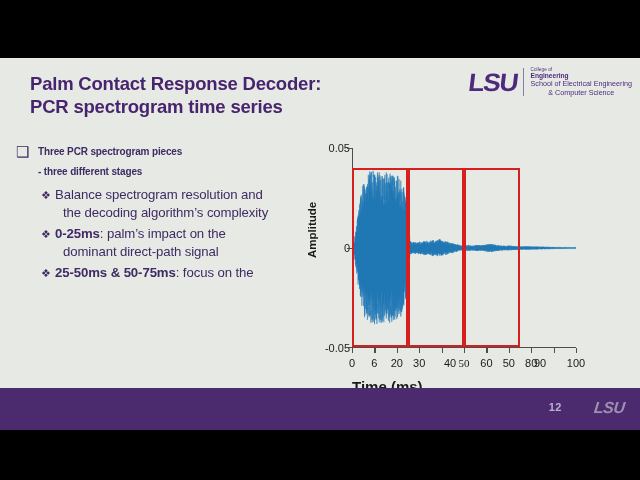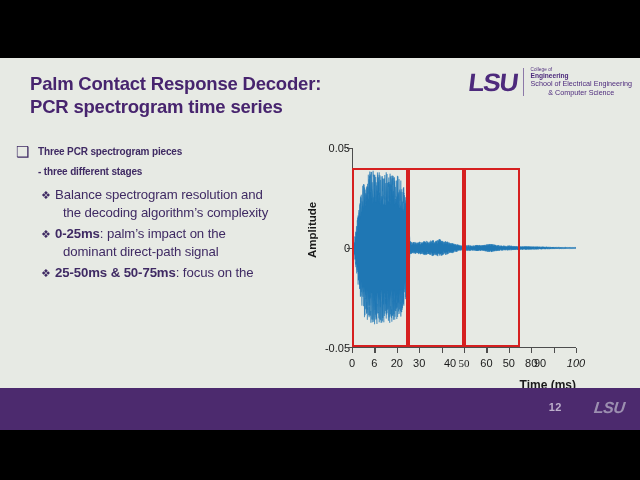--- a/index.html
+++ b/index.html
@@ -234,22 +234,22 @@
     font-size: 11px;
     color: #1a1a1a;
     transform: translateX(-50%);
     white-space: nowrap;
   }
   .x-axis-title {
     position: absolute;
     left: 40px;
     top: 238px;
     width: 224px;
-    text-align: right;
-    font-size: 12px;
+    text-align: left;
+    font-size: 15px;
     font-weight: bold;
     color: #1a1a1a;
   }
   .region-box {
     position: absolute;
     border: 2.2px solid #d62020;
     box-sizing: border-box;
   }
   .wave-svg {
     position: absolute;
@@ -358,21 +358,21 @@
             <div class="xtick-label" style="left: 112px; font-family: Liberation Serif, serif;">50</div>
             <div class="tick-x" style="left: 134.4px;"></div>
             <div class="xtick-label" style="left: 134.4px;">60</div>
             <div class="tick-x" style="left: 156.8px;"></div>
             <div class="xtick-label" style="left: 156.8px;">50</div>
             <div class="tick-x" style="left: 179.2px;"></div>
             <div class="xtick-label" style="left: 179.2px;">80</div>
             <div class="tick-x" style="left: 201.6px;"></div>
             <div class="xtick-label" style="left: 188px;">90</div>
             <div class="tick-x" style="left: 224px;"></div>
-            <div class="xtick-label" style="left: 224px; font-style: italic;">100</div>
+            <div class="xtick-label" style="left: 224px;">100</div>
           </div>
       </div>
 
       <div class="x-axis-title">Time (ms)</div>
     </div>
 
   </div>
 
   <div class="footer-band">
     <div class="footer-page-number">12</div>

